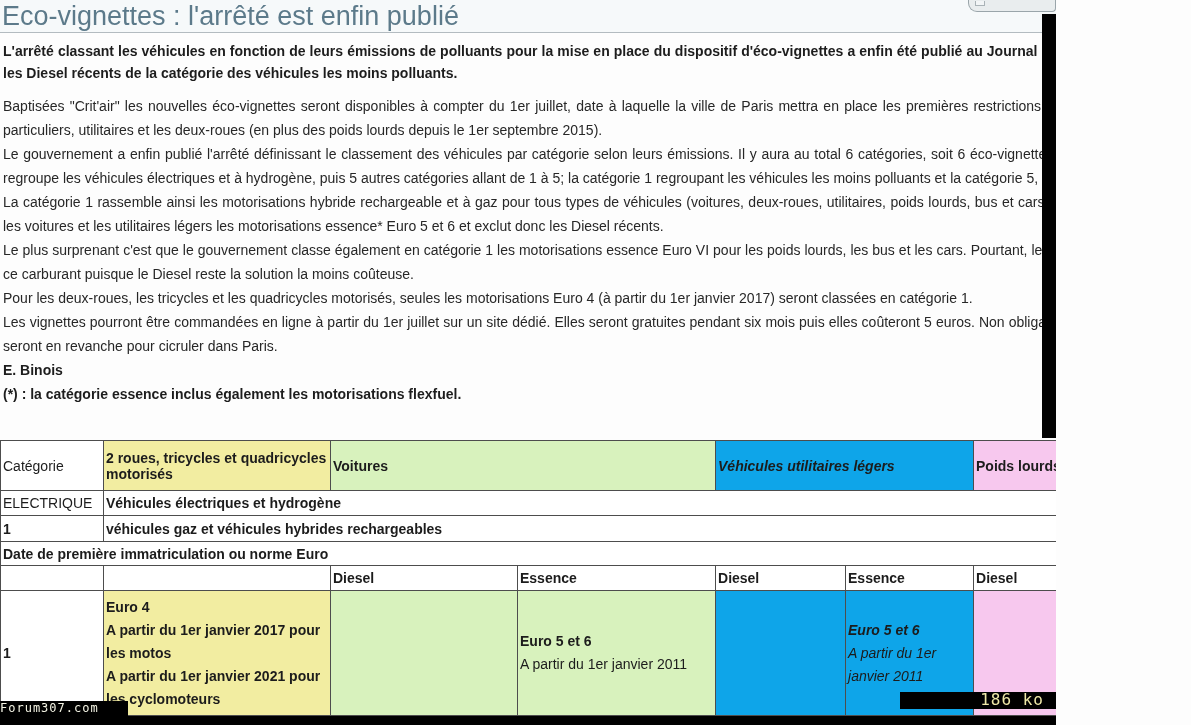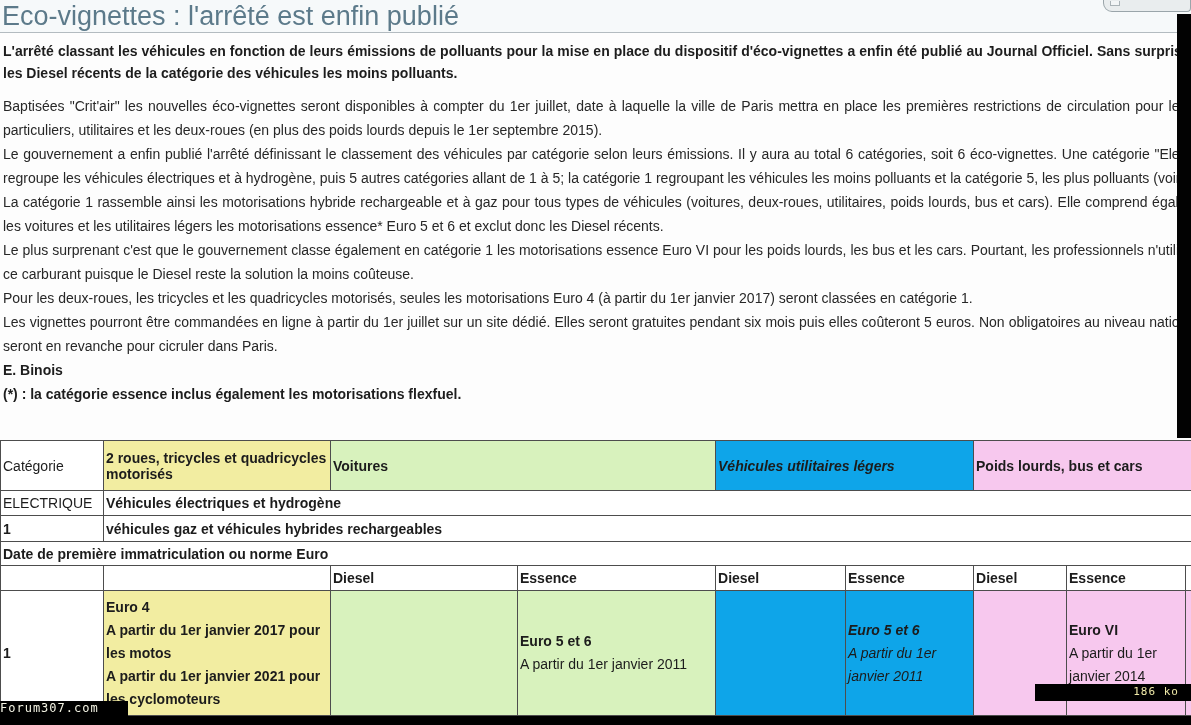--- a/index.html
+++ b/index.html
@@ -1,18 +1,18 @@
 <!DOCTYPE html>
 <html><head>
 <meta charset="utf-8">
 <style>
   * { box-sizing: border-box; margin: 0; padding: 0; }
   html,body { width:1191px; height:725px; }
   body { font-family:"Liberation Sans", sans-serif; background:#fdfdfd; color:#222; }
-  .page { position:relative; width:1191px; height:725px; overflow:hidden; background:#fdfdfd; }
+  .page { position:relative; width:1056px; height:725px; overflow:hidden; background:#fdfdfd; }
   .content { width:1262px; }
 
   .page-header {
     height:33px; border-bottom:1px solid #b3bbc0; background:#f6f9fa;
     padding:2px 0 0 2px; overflow:hidden;
   }
   .page-title {
     font-size:27px; line-height:29px; font-weight:normal; color:#5c7a8a;
     letter-spacing:0px; white-space:nowrap;
   }
@@ -54,22 +54,22 @@
   }
   .scrollbar-notch { position:absolute; left:6px; top:1px; width:10px; height:5px; border:1px solid #aab3b7; border-top:none; background:#f2f5f6; }
 
   .footer-bar { position:absolute; left:0; bottom:0; width:1191px; height:9px; background:#000; }
   .wm-left {
     position:absolute; left:0; bottom:8px; width:128px; height:16px; background:#000;
     color:#f4f4e4; font-family:"DejaVu Sans Mono", monospace; font-size:12px; line-height:15px;
     letter-spacing:1px;
   }
   .wm-right {
-    position:absolute; right:0; bottom:24px; width:156px; height:17px; background:#000;
-    color:#efe9a8; font-family:"DejaVu Sans Mono", monospace; font-size:11px; line-height:16px;
+    position:absolute; right:0; bottom:16px; width:156px; height:17px; background:#000;
+    color:#efe9a8; font-family:"DejaVu Sans Mono", monospace; font-size:16px; line-height:16px;
     text-align:right; padding-right:12px; letter-spacing:1px;
   }
 </style>
 </head>
 <body>
 
 <div class="page">
   <div class="content">
 
     <div class="page-header">

